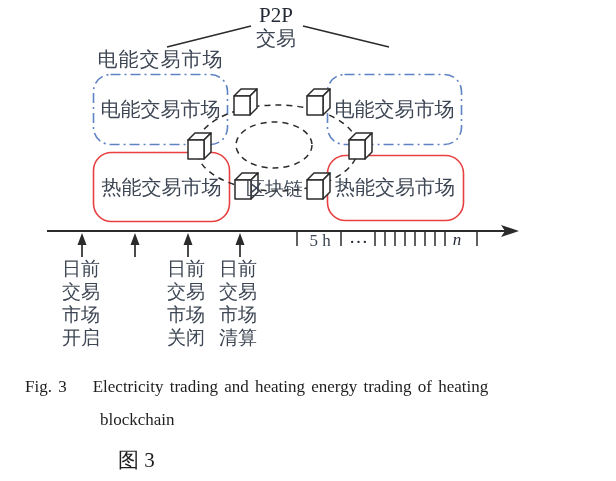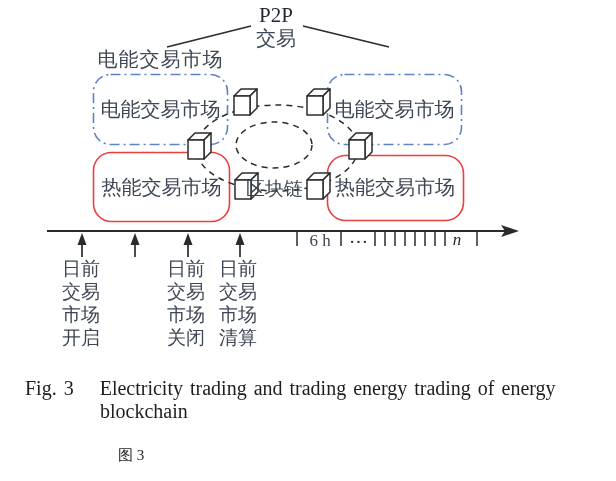--- a/index.html
+++ b/index.html
@@ -35,24 +35,24 @@
   #lbl-dots{left:344px;top:226px;width:28px;font-size:19px;letter-spacing:-1px;color:#232a35;}
   #lbl-n{left:447px;top:230px;width:20px;font-size:17px;font-style:italic;color:#232a35;}
   #lbl-period{left:490px;top:239px;width:80px;}
   #lbl-rt-settle{left:311px;top:248px;width:166px;}
   .milestone{width:46px;font-size:19px;line-height:23px;text-align:center;white-space:nowrap;}
   .milestone span{display:block;}
   #ms-0{left:58px;top:257px;}
   #ms-1{left:111px;top:269px;}
   #ms-2{left:163px;top:257px;}
   #ms-3{left:215px;top:257px;}
-  .cap{color:#1e1e1e;font-size:20px;white-space:nowrap;}
+  .cap{color:#1e1e1e;font-size:17px;white-space:nowrap;}
   #cap-1{left:25px;top:377px;display:flex;gap:26px;word-spacing:2px;}
-  #cap-2{left:100px;top:400px;}
-  #cap-3{left:118px;top:446px;display:flex;gap:24px;font-size:15px;}
+  #cap-2{left:100px;top:410px;}
+  #cap-3{left:118px;top:446px;display:flex;gap:24px;font-size:21px;}
 </style>
 </head>
 <body>
 
 <div class="fig">
 
   <svg id="bg-svg" width="616" height="481" viewBox="0 0 616 481">
     <g>
       <line x1="251" y1="26" x2="167" y2="47" class="stroke-dark" stroke-width="1.7"></line>
       <line x1="303" y1="26" x2="389" y2="47" class="stroke-dark" stroke-width="1.7"></line>
@@ -141,21 +141,21 @@
 
   <div id="mkt-left" class="abs txt center zh">电能交易市场</div>
 
   <div id="box-el-left" class="abs txt flexc zh">电能交易市场</div>
   <div id="box-el-right" class="abs txt flexc zh">电能交易市场</div>
   <div id="box-heat-left" class="abs txt flexc zh">热能交易市场</div>
   <div id="box-heat-right" class="abs txt flexc zh">热能交易市场</div>
 
   <div id="bc-label" class="abs txt center">区块链</div>
 
-  <div id="lbl-1h" class="abs txt center">6 h</div>
+  <div id="lbl-1h" class="abs txt center">5 h</div>
   <div id="lbl-dots" class="abs txt center">…</div>
   <div id="lbl-n" class="abs txt center">n</div>
 
   <div id="ms-0" class="abs txt milestone">
     <span>日前</span>
     <span>交易</span>
     <span>市场</span>
     <span>开启</span>
   </div>
   <div id="ms-2" class="abs txt milestone">
@@ -166,20 +166,20 @@
   </div>
   <div id="ms-3" class="abs txt milestone">
     <span>日前</span>
     <span>交易</span>
     <span>市场</span>
     <span>清算</span>
   </div>
 
   <div id="cap-1" class="abs txt cap">
     <span>Fig. 3</span>
-    <span>Electricity trading and trading energy trading of energy</span>
+    <span>Electricity trading and heating energy trading of heating</span>
   </div>
   <div id="cap-2" class="abs txt cap">blockchain</div>
   <div id="cap-3" class="abs txt cap">
     <span>图 3</span>
   </div>
 
 </div>
 
 </body></html>

